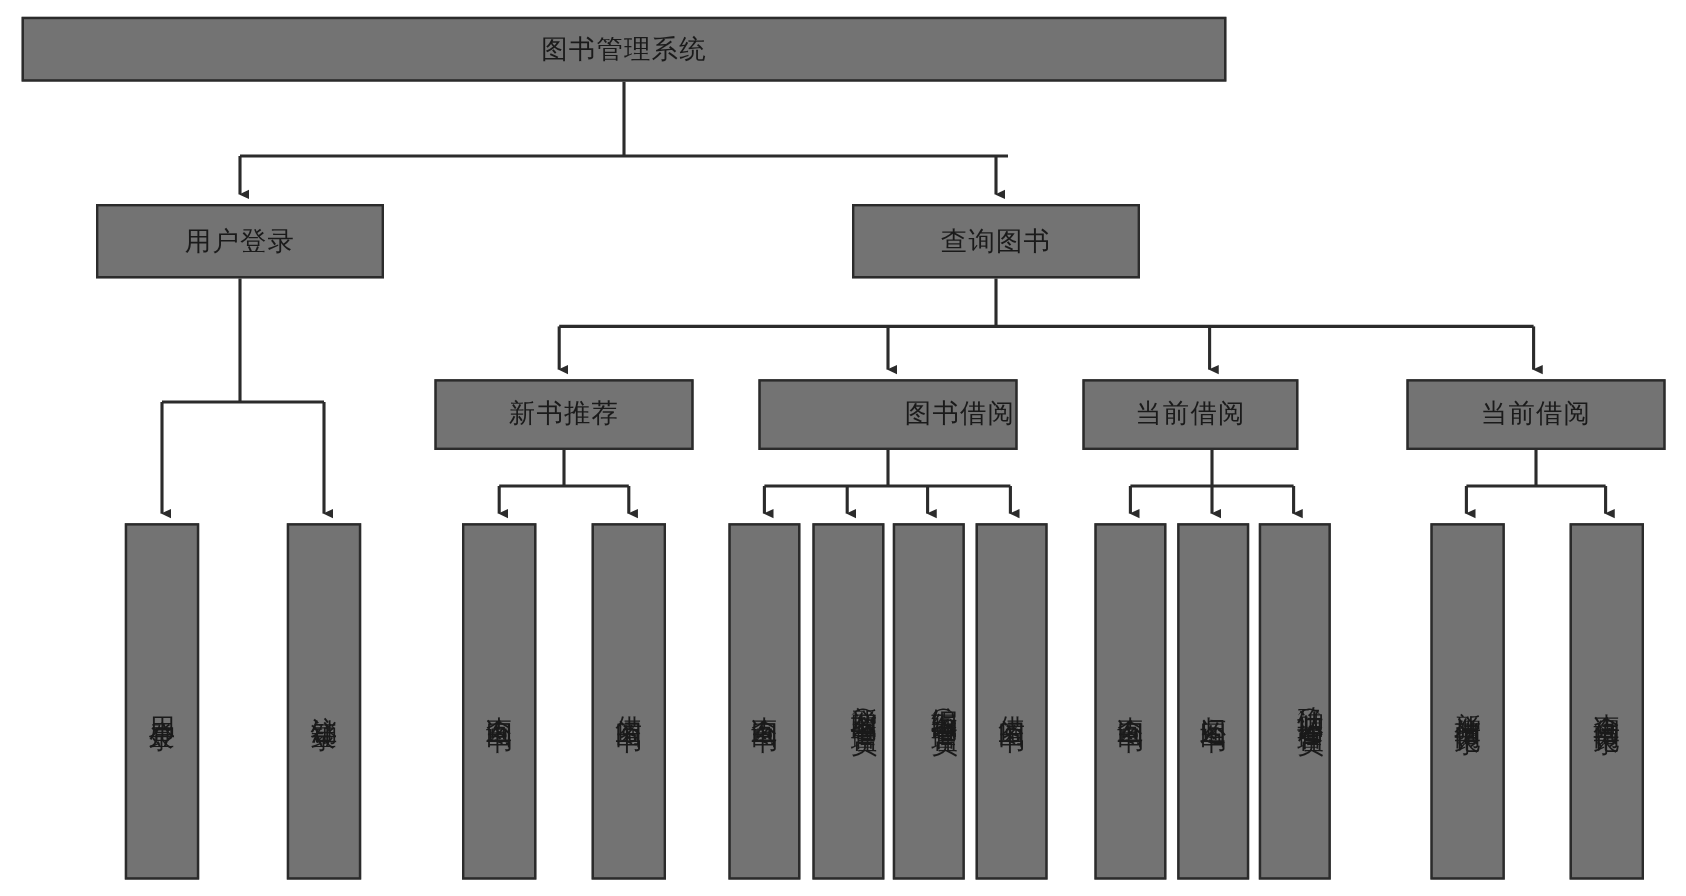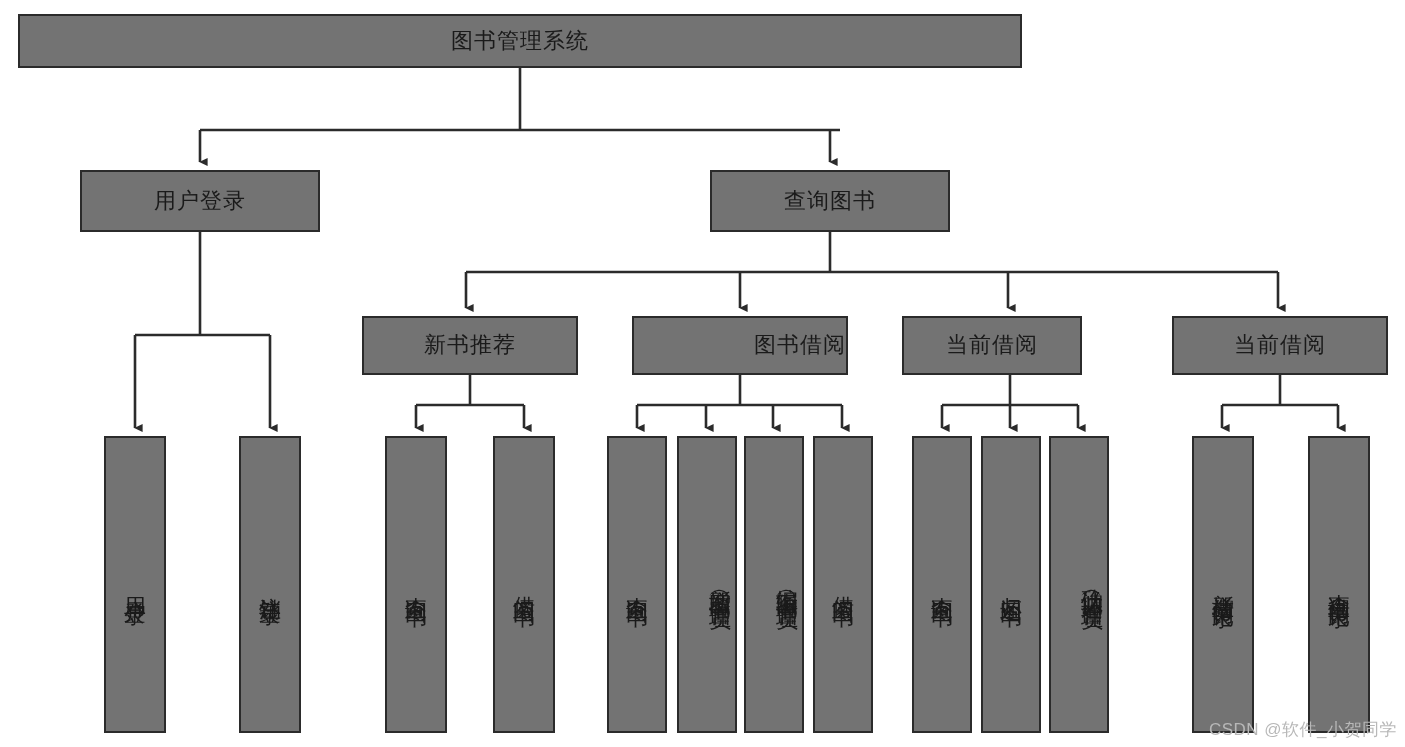--- a/index.html
+++ b/index.html
@@ -183,15 +183,14 @@
     <span>确认归还（管理员）</span>
   </div>
 
   <div class="node v mid" style="left:1192px; top:436px; width:62px; height:297px;">
     <span>新增借阅记录</span>
   </div>
   <div class="node v mid" style="left:1308px; top:436px; width:62px; height:297px;">
     <span>查询借阅记录</span>
   </div>
 
-  <div class="watermark">CSDN @软件_小贺同学</div>
 
 </div>
 
 </body></html>

